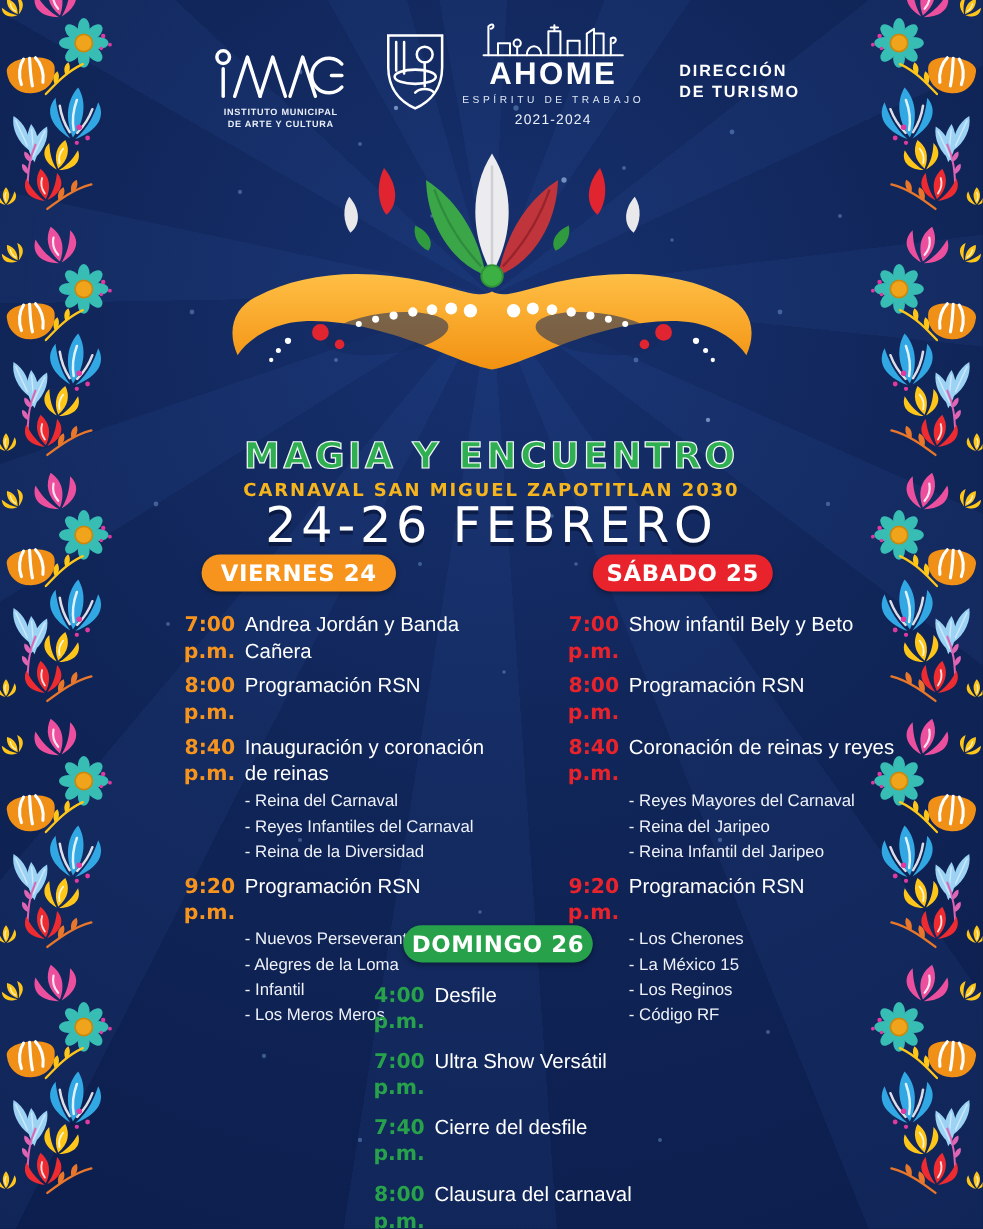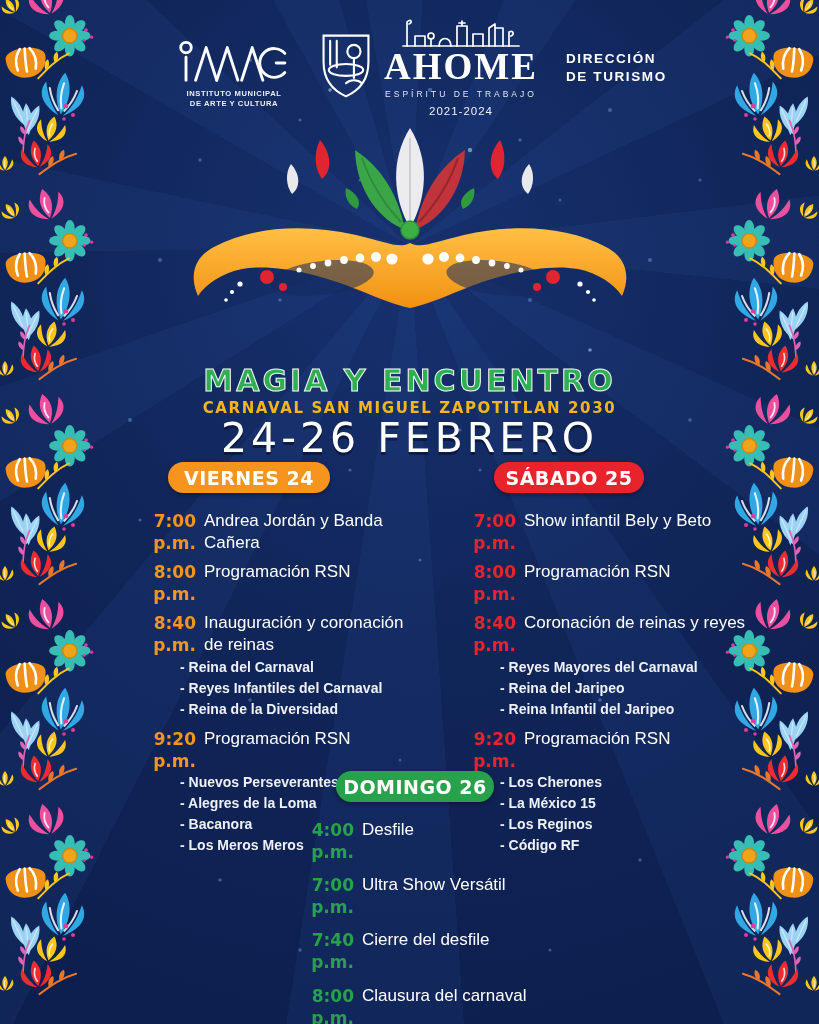--- a/index.html
+++ b/index.html
@@ -10,21 +10,21 @@
       radial-gradient(circle at 50% 26%, #17316f 0%, #102558 46%, #0c1e4d 100%);
   }
   svg{display:block}
   .abs{position:absolute}
 
   
   .imac{left:168px;top:38px;width:132px;text-align:center;color:#fff;}
   .imac-sub{font-size:7.6px;letter-spacing:.6px;font-weight:bold;line-height:1.35;margin-top:3px;color:#e9eef8;}
   .ahome{left:318px;top:14px;width:220px;display:flex;align-items:center;gap:10px;color:#fff;}
   .ahome-col{text-align:center;flex:1;}
-  .ahome-name{font-family:Liberation Serif, serif;font-size:37px;font-weight:bold;letter-spacing:2px;line-height:1;}
+  .ahome-name{font-family:Liberation Sans, sans-serif;font-size:26px;font-weight:bold;letter-spacing:2px;line-height:1;}
   .ahome-motto{font-size:8.5px;letter-spacing:3px;margin-top:4px;color:#dfe7f5;}
   .ahome-period{font-size:11.5px;letter-spacing:1px;margin-top:6px;color:#eef2fa;}
   .turismo{left:566px;top:50px;color:#fff;font-weight:bold;font-size:13.5px;letter-spacing:1.6px;line-height:1.3;}
 
   
   .mask-wrap{left:50%;top:126px;transform:translateX(-50%);}
   .title-main{left:0;right:0;top:270px;text-align:center;
     font-family:"DejaVu Sans",sans-serif;font-weight:bold;font-size:82px;line-height:1;
     color:#e52528;letter-spacing:8px;-webkit-text-stroke:2.6px #ffffff;
     text-shadow:4px 6px 0 rgba(120,15,22,0.45);}
@@ -43,21 +43,21 @@
   .pill{height:31px;border-radius:17px;background:var(--day,#f7941e);
     display:flex;align-items:center;justify-content:center;
     color:#fff;font-family:"DejaVu Sans",sans-serif;font-weight:bold;font-size:19px;letter-spacing:.5px;
     box-shadow:0 2px 4px rgba(0,0,0,.35);}
   .events{margin-top:17px;}
   .event{display:flex;gap:8px;margin-bottom:7px;}
   .time{flex:0 0 84px;text-align:right;font-family:"DejaVu Sans",sans-serif;font-weight:bold;
     font-size:17px;color:var(--day,#f7941e);line-height:1.3;}
   .etext{flex:1;}
   .etitle{font-size:17px;line-height:1.3;color:#ffffff;}
-  .subs{margin-left:68px;margin-top:-2px;margin-bottom:8px;font-weight:bold;}
+  .subs{margin-left:92px;margin-top:-2px;margin-bottom:8px;}
   .sub{font-size:14px;line-height:1.5;color:#eef1f8;}
   .sub::before{content:"- ";}
 </style>
 </head>
 <body>
 
 <div class="poster">
 
   <svg width="0" height="0" style="position:absolute" aria-hidden="true">
     <defs>
@@ -335,21 +335,21 @@
       </div>
       <div class="event" style="margin-bottom:2px">
         <span class="time">9:20 p.m.</span>
         <div class="etext">
             <div class="etitle">Programación RSN</div>
           </div>
       </div>
       <div class="subs">
         <div class="sub">Nuevos Perseverantes</div>
         <div class="sub">Alegres de la Loma</div>
-        <div class="sub">Bacanora</div>
+        <div class="sub">Infantil</div>
         <div class="sub">Los Meros Meros</div>
       </div>
     </div>
   </section>
 
   <section class="day-col" style="left: 432px; top: 462px; width: 318px; --day: #e8232b;">
     <div class="pill" style="width:150px;margin-left:62px">
       <span>SÁBADO 25</span>
     </div>
     <div class="events">

